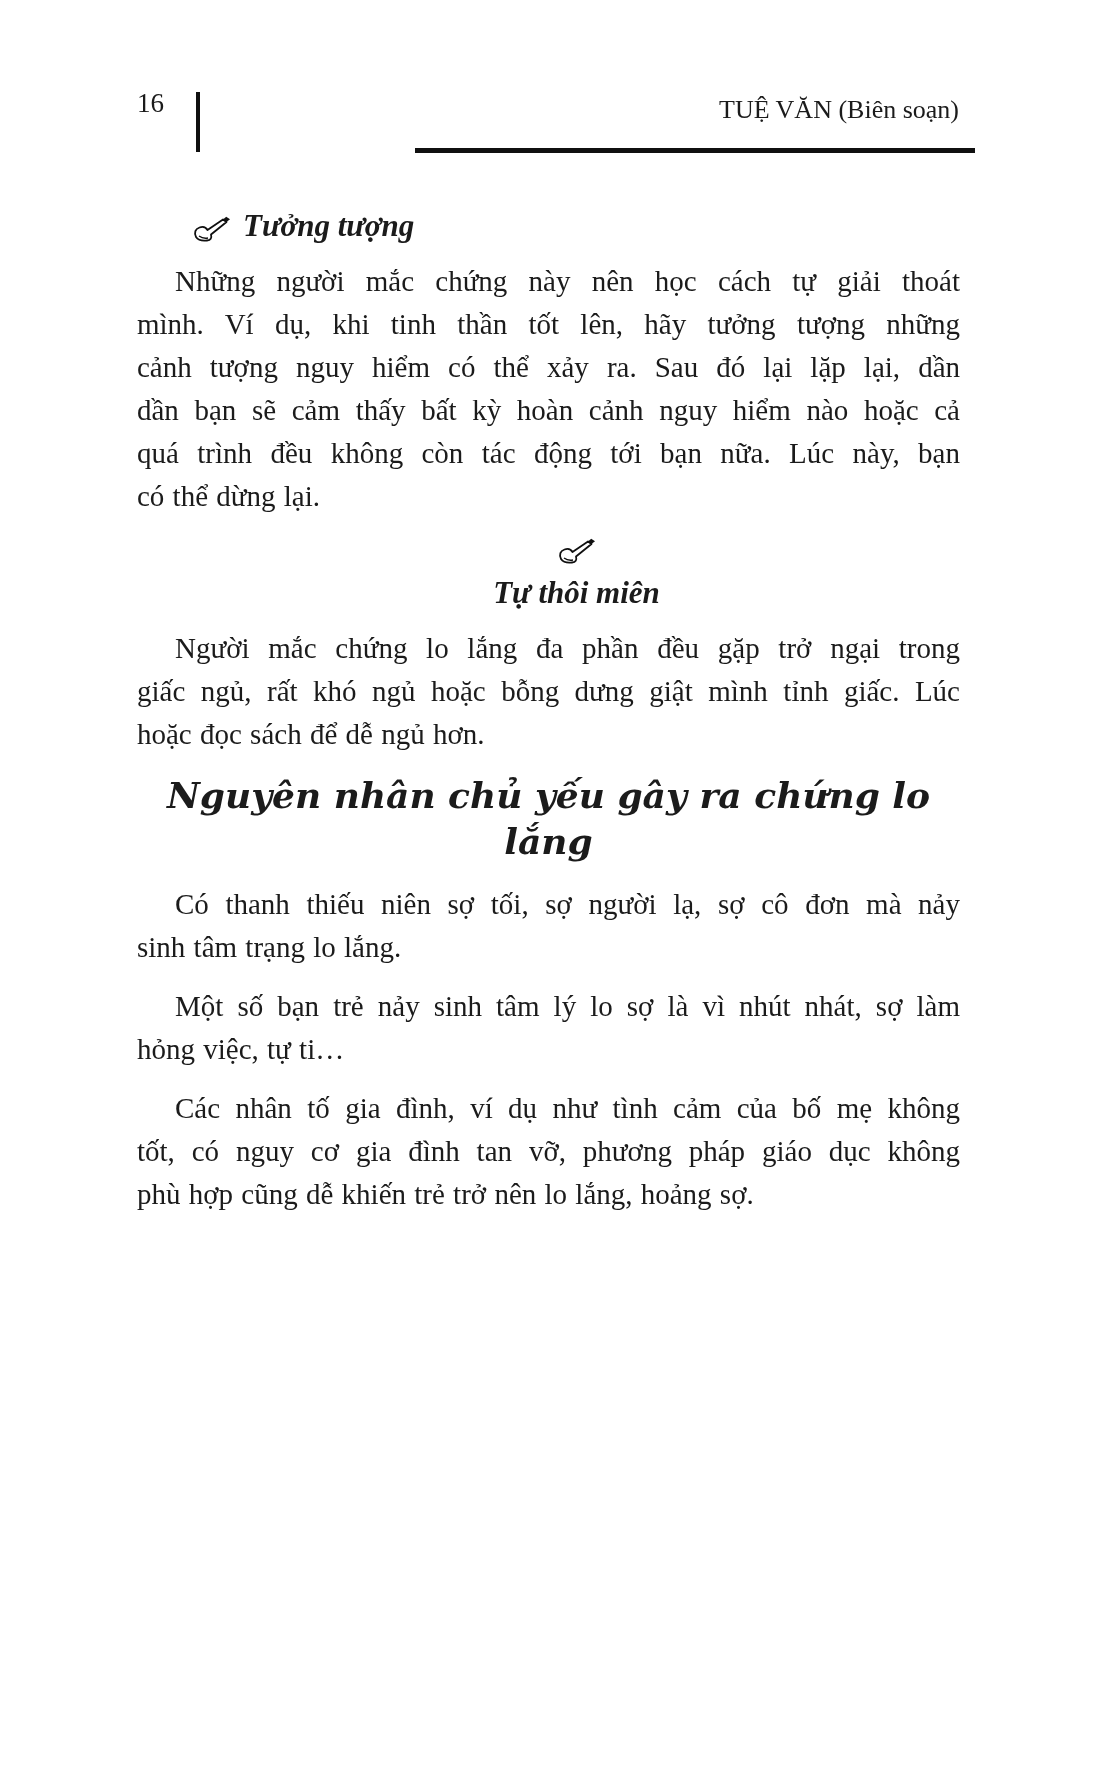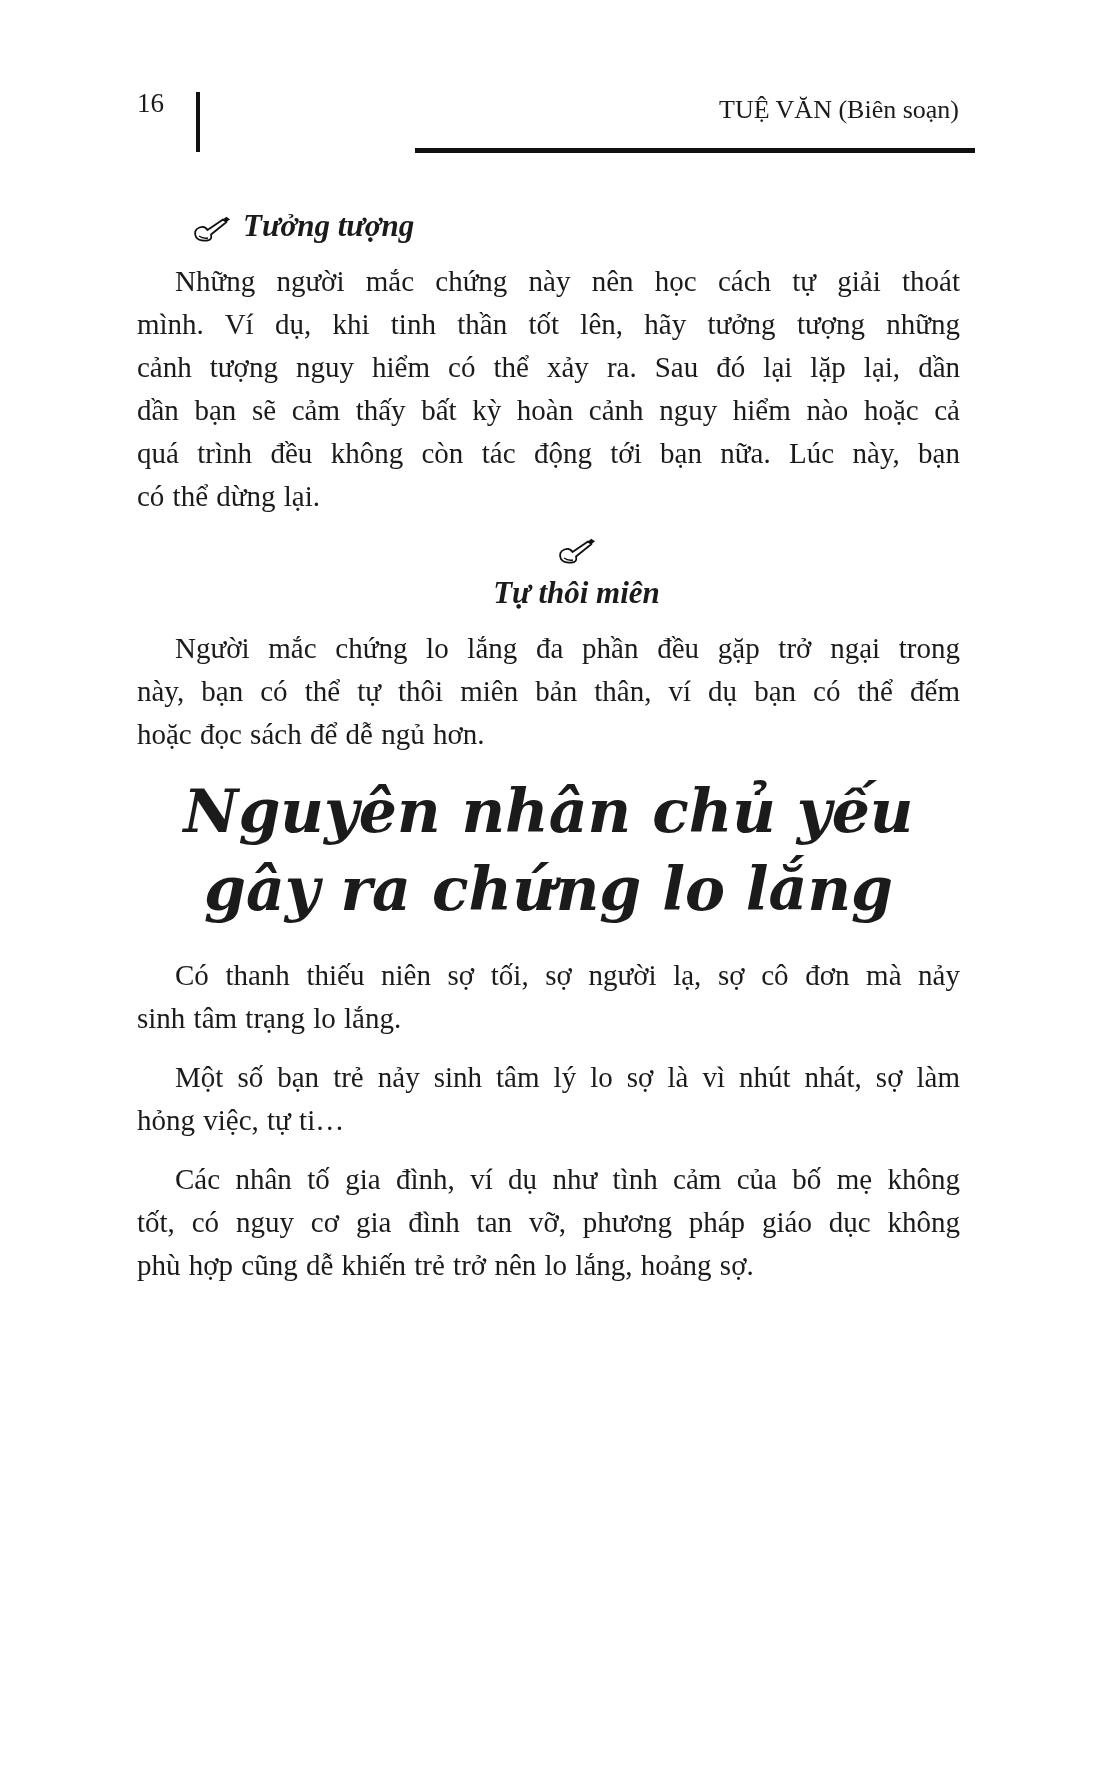--- a/index.html
+++ b/index.html
@@ -45,23 +45,23 @@
     font-size:29px;
     line-height:43px;
     text-align:justify;
     text-align-last:justify;
     word-spacing:1px;
   }
   .line.first{text-indent:38px;margin-top:14px;}
   .line.last{text-align-last:left;}
   .gap-before-sub{margin-top:10px;flex-direction:column;}
   .script-heading{
-    margin:14px 0 26px 0;
+    margin:14px 0 18px 0;
     text-align:center;
-    font-size:60px;
+    font-size:36px;
     font-weight:bold;
     font-style:italic;
     letter-spacing:0px;
     line-height:1.3;
     font-family:"DejaVu Serif","Liberation Serif",serif;
   }
 </style>
 </head>
 <body>
 
@@ -100,21 +100,21 @@
           <path d="M3 22 q-3 -7 3.5 -9.5 q5.5 -2 8 2.5 L30 4.5 l3.5 2.5 L18 19.5 q1.5 5.5 -4 6 q-8 1 -11 -3.5 z" fill="none" stroke="#101010" stroke-width="1.8" stroke-linejoin="round"></path>
           <path d="M30 4.5 l3.5 2.5 L37 4.2 33.2 1.8 Z" fill="#101010"></path>
           <path d="M6 21 q4 3 9 2" fill="none" stroke="#101010" stroke-width="1.4"></path>
         </svg>
       </span>
       <span>Tự thôi miên</span>
     </div>
 
     <div class="paragraph">
       <div class="line first">Người mắc chứng lo lắng đa phần đều gặp trở ngại trong</div>
-      <div class="line">này, bạn có thể tự thôi miên bản thân, ví dụ bạn có thể đếm</div>
+      <div class="line">giấc ngủ, rất khó ngủ hoặc bỗng dưng giật mình tỉnh giấc. Lúc</div>
       <div class="line last">hoặc đọc sách để dễ ngủ hơn.</div>
     </div>
 
     <div class="script-heading">Nguyên nhân chủ yếu gây ra chứng lo lắng</div>
 
     <div class="paragraph">
       <div class="line first">Có thanh thiếu niên sợ tối, sợ người lạ, sợ cô đơn mà nảy</div>
       <div class="line last">sinh tâm trạng lo lắng.</div>
     </div>
 

